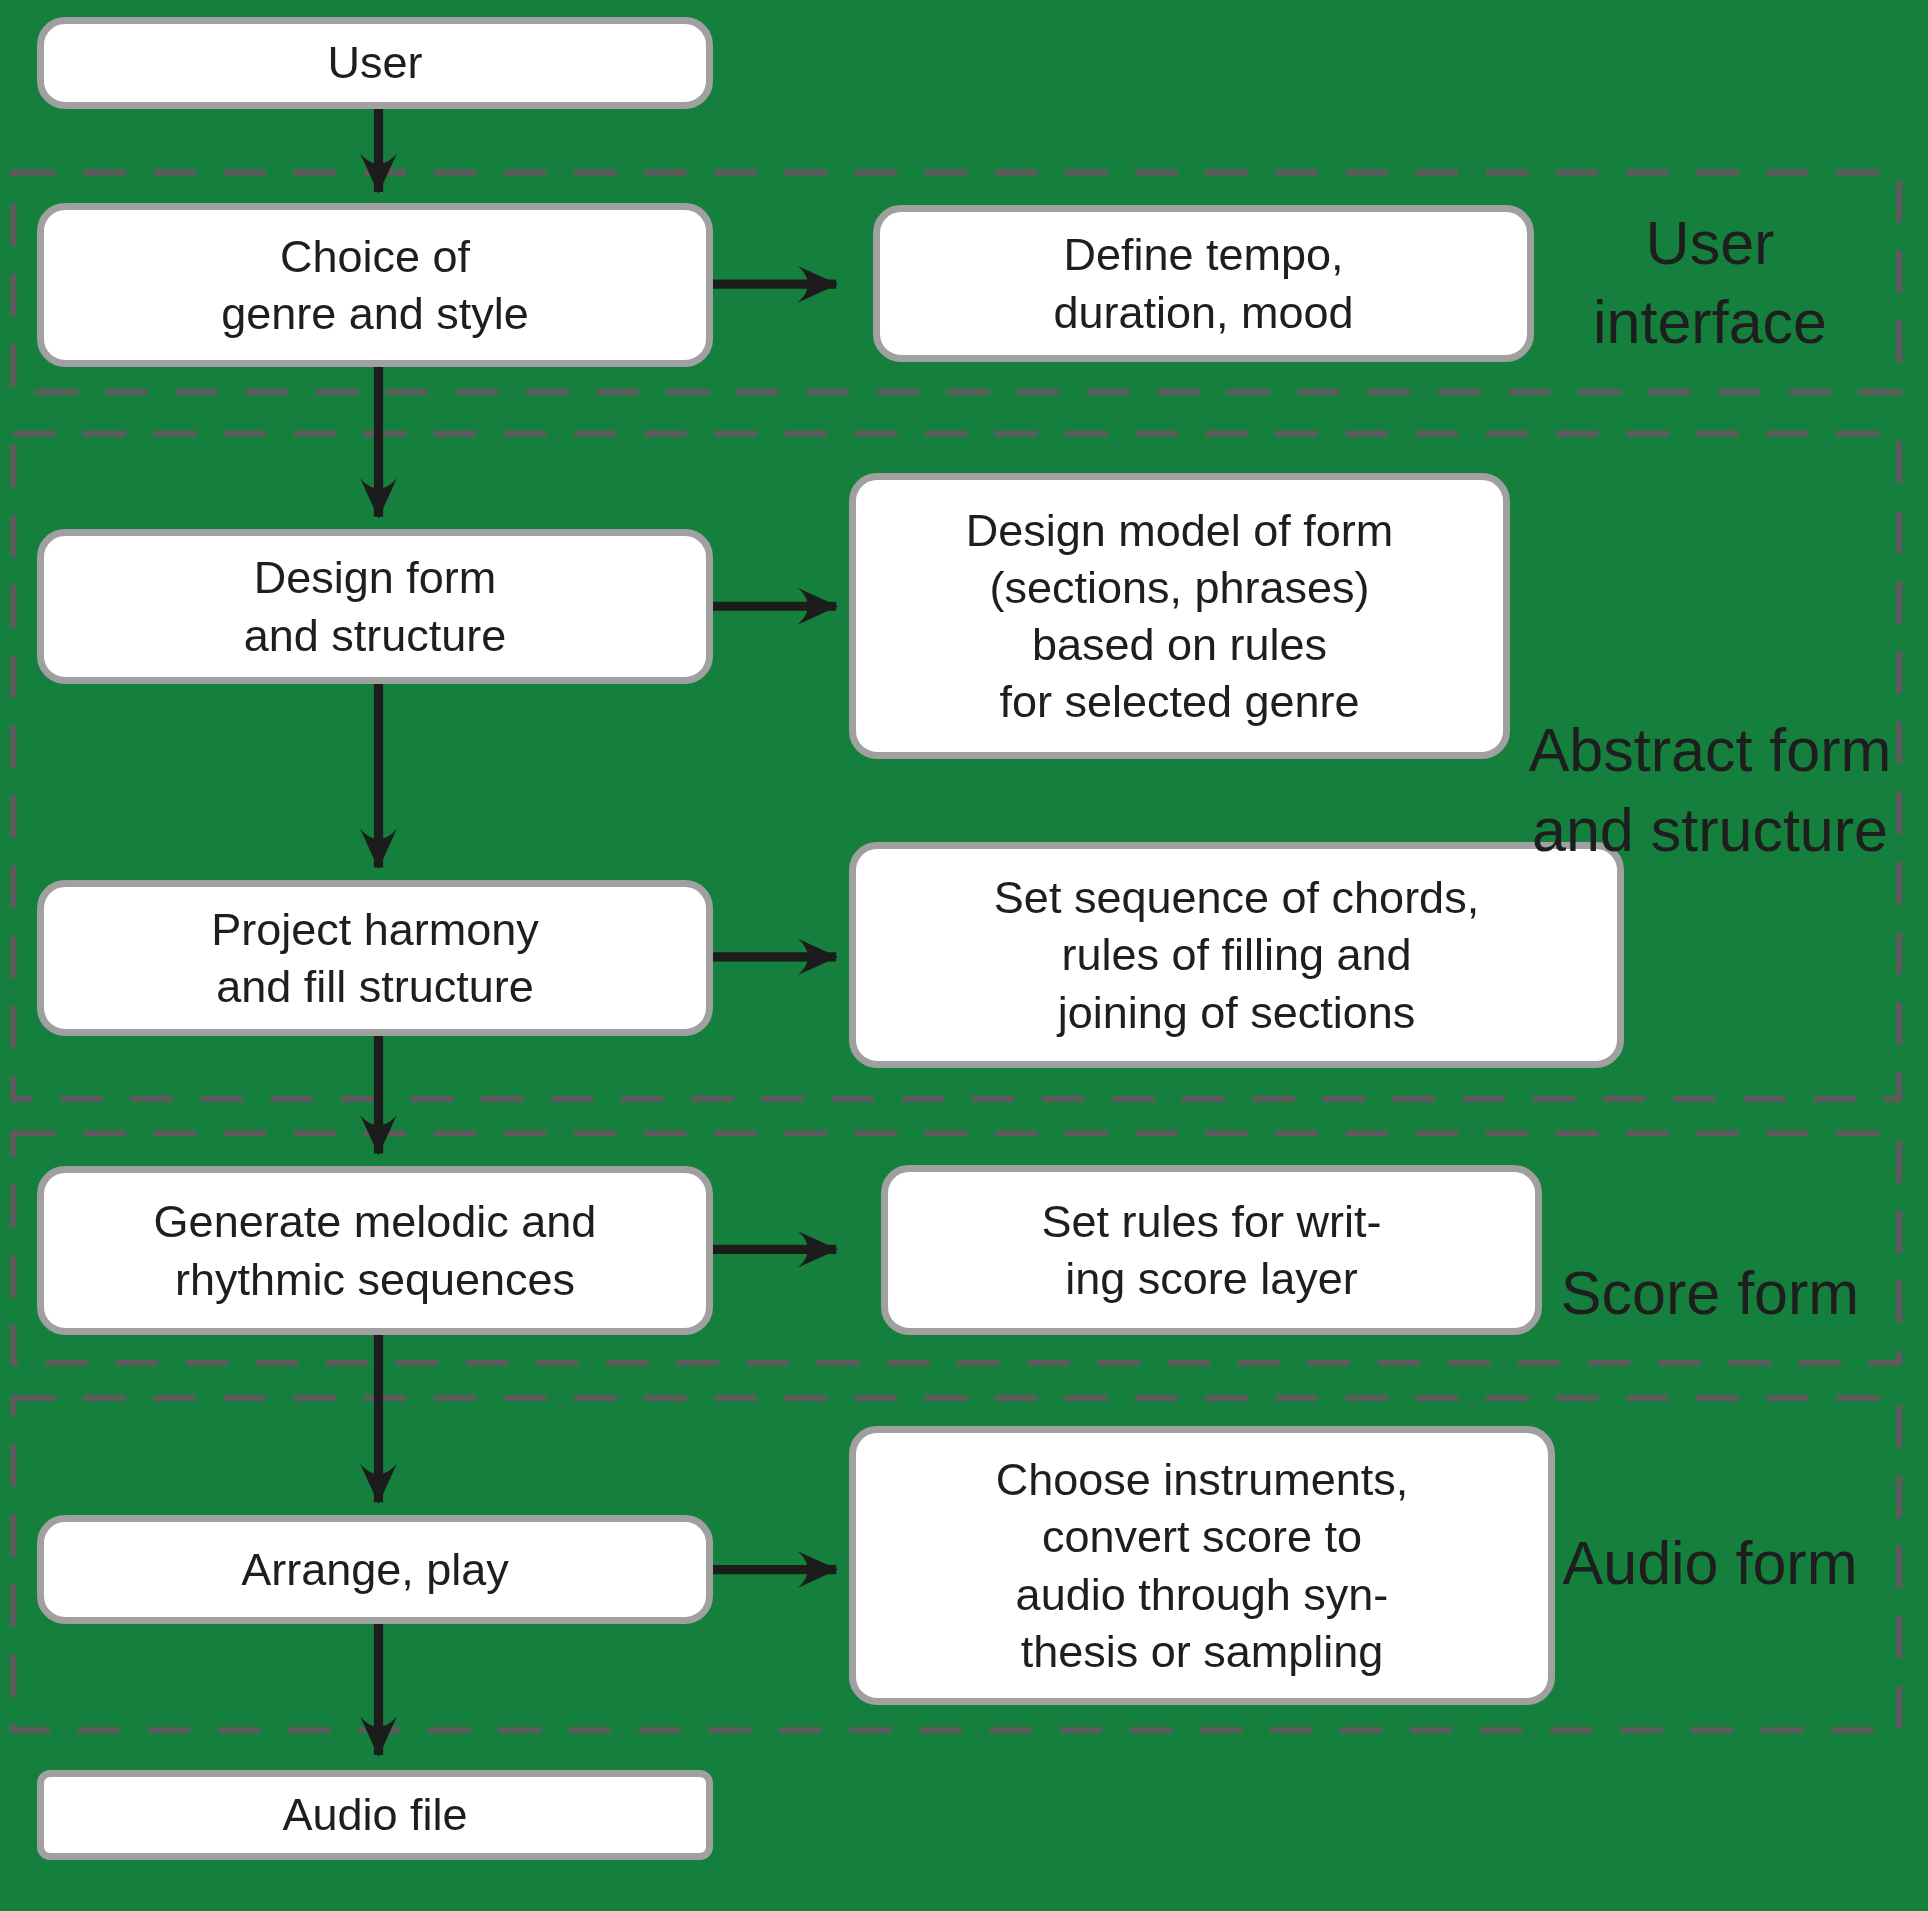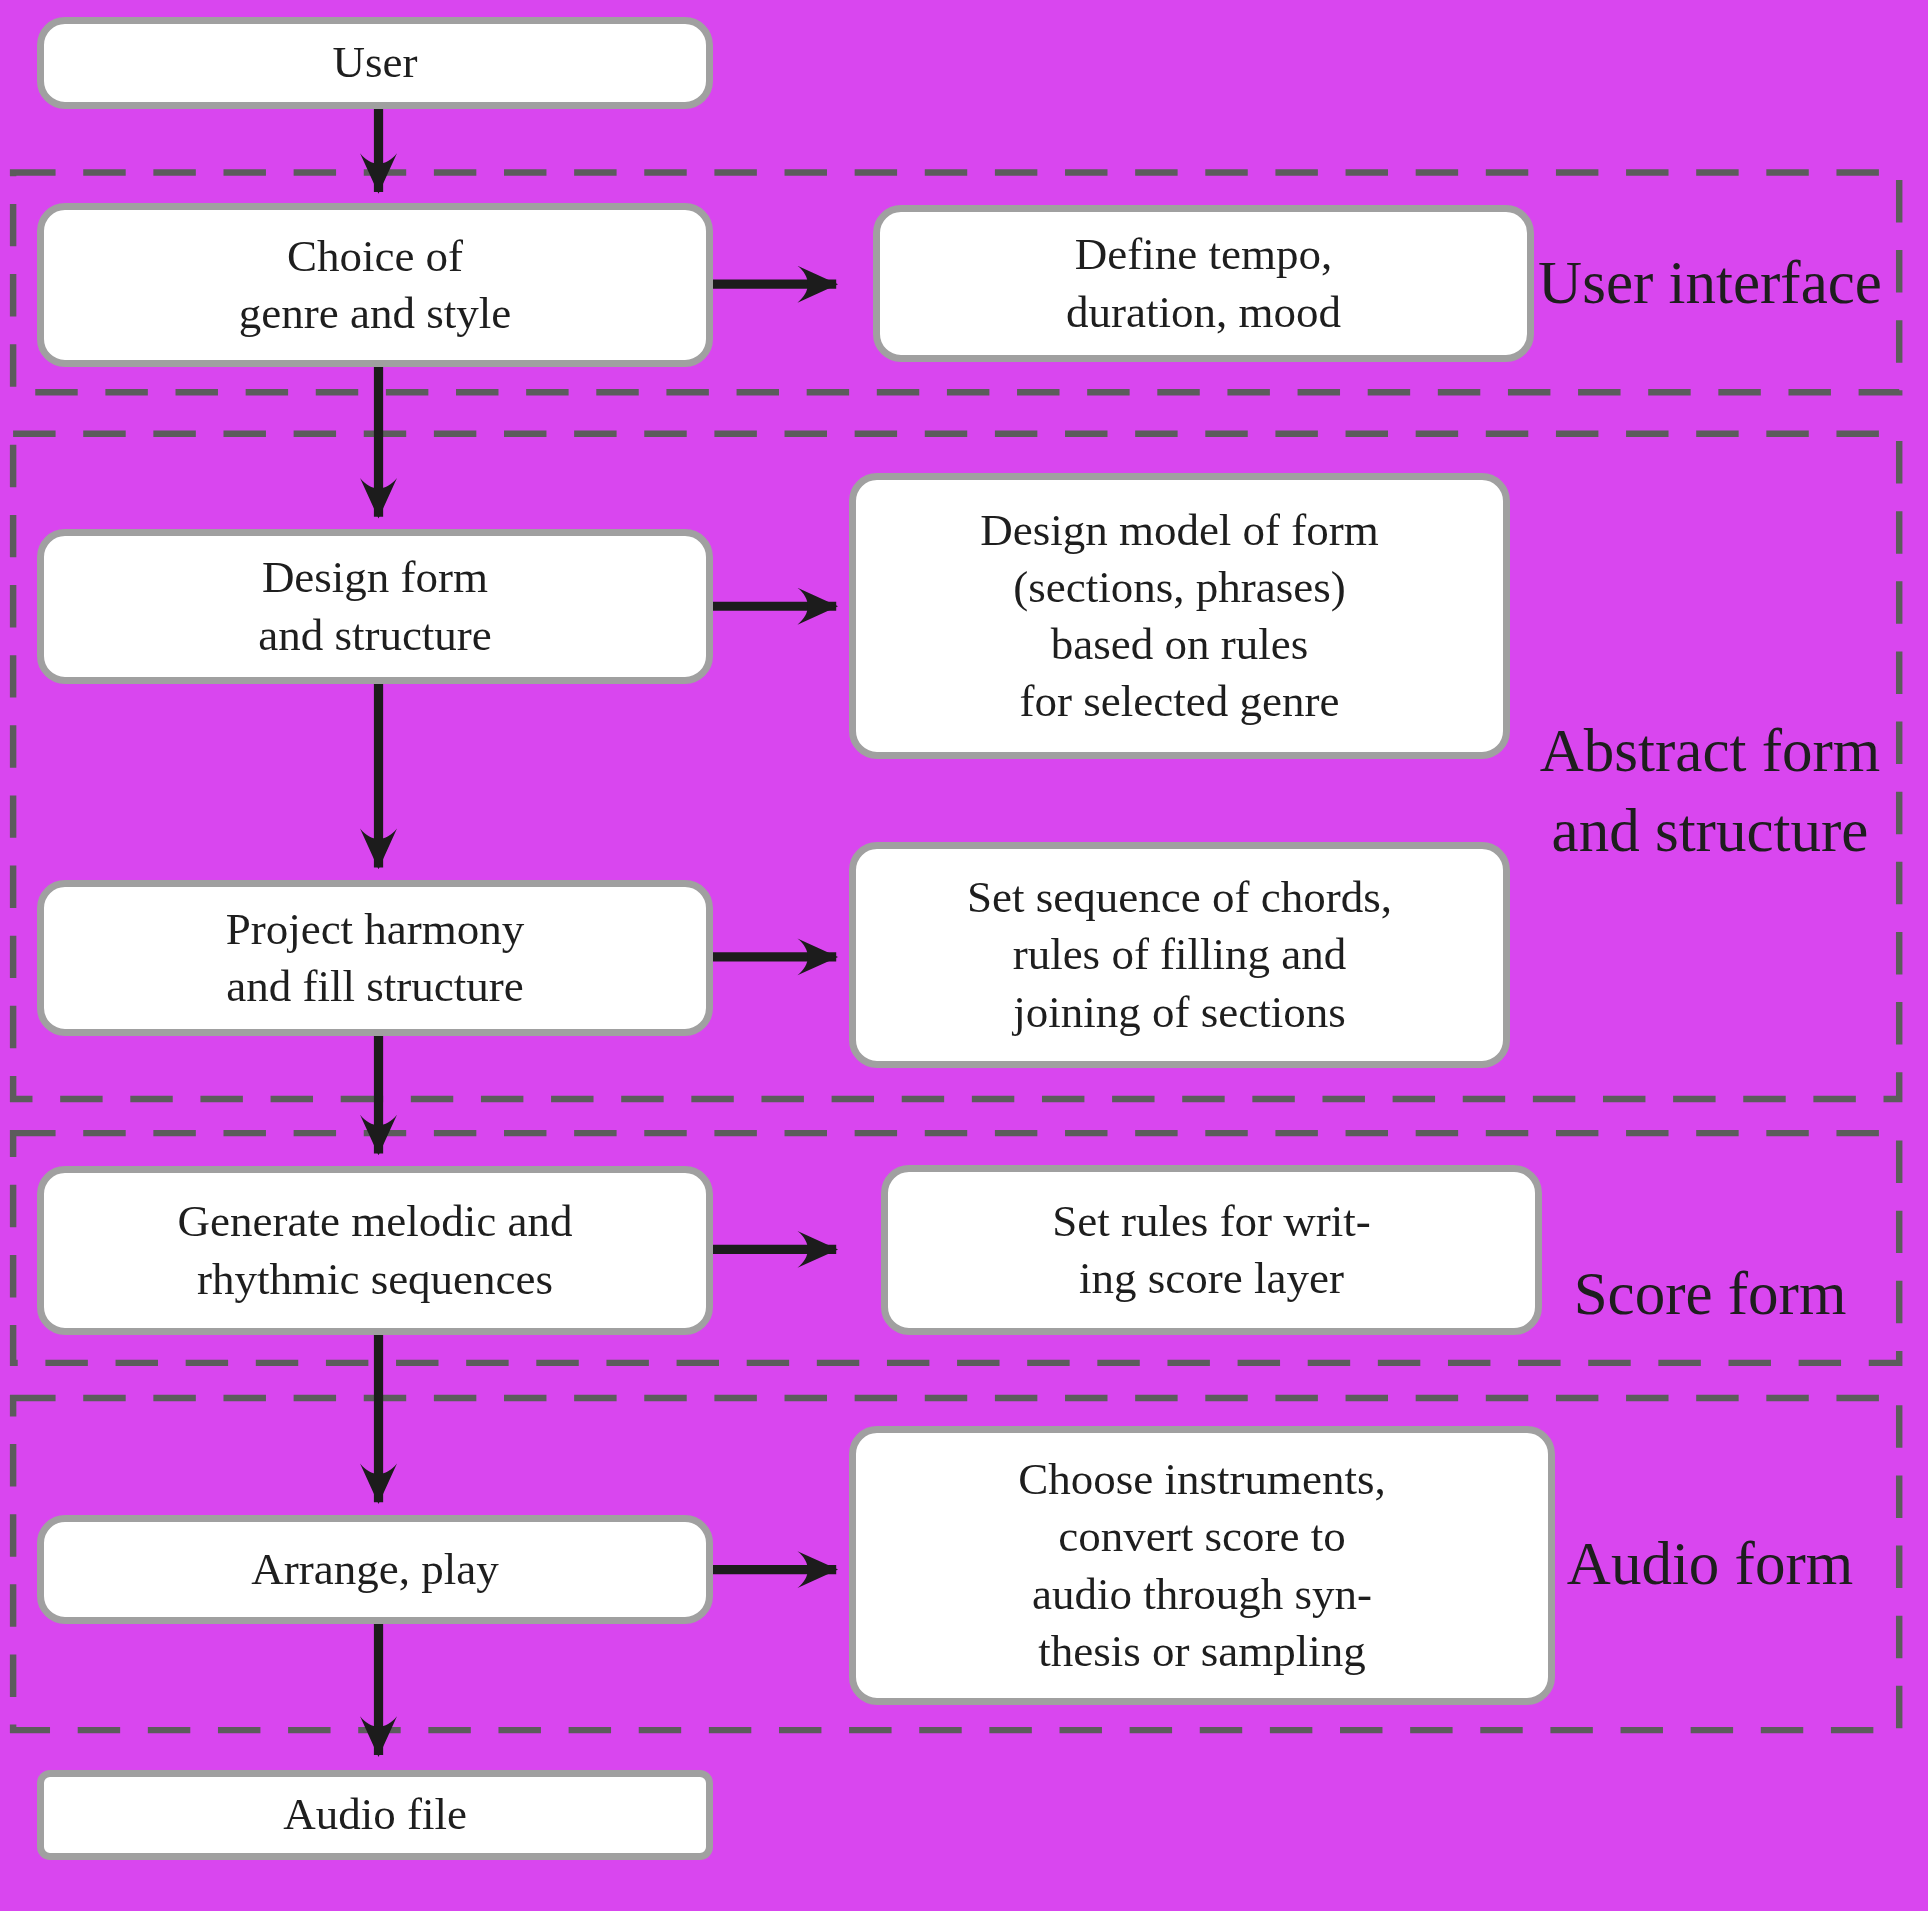--- a/index.html
+++ b/index.html
@@ -1,20 +1,20 @@
 <!DOCTYPE html>
 <html style="font-size:14.8px"><head>
 <meta charset="utf-8">
 <style>
   html,body{margin:0;padding:0;background:#ffffff;}
   .canvas{
     position:relative;
     width:1928px;height:1911px;
-    background:#d946ef;
-    font-family:Liberation Serif, serif;
+    background:#15803d;
+    font-family:Liberation Sans, sans-serif;
     color:#1e1e1e;
     overflow:hidden;
   }
   svg.layer{position:absolute;left:0;top:0;z-index:1;}
   .node{
     position:absolute;z-index:2;
     box-sizing:border-box;
     background:#ffffff;
     border:7.4px solid #a0a0a0;
     border-radius:28px;
@@ -83,21 +83,21 @@
   <div class="node" style="left:37px;top:1770px;width:676px;height:90px;border-radius:13px;">Audio file</div>
 
   <div class="node" style="left:849px;top:205px;width:661px;height:157px;margin-left:24px;">Define tempo,
 duration, mood</div>
 
   <div class="node" style="left:849px;top:461px;width:661px;height:286px;margin-top:12px;">Design model of form
 (sections, phrases)
 based on rules
 for selected genre</div>
 
-  <div class="node" style="left:849px;top:842px;width:661px;height:226px;">Set sequence of chords,
+  <div class="node" style="left:849px;top:842px;width:775px;height:226px;">Set sequence of chords,
 rules of filling and
 joining of sections</div>
 
   <div class="node" style="left:881px;top:1165px;width:661px;height:170px;">Set rules for writ-
 ing score layer</div>
 
   <div class="node" style="left:849px;top:1426px;width:706px;height:279px;">Choose instruments,
 convert score to
 audio through syn-
 thesis or sampling</div>

